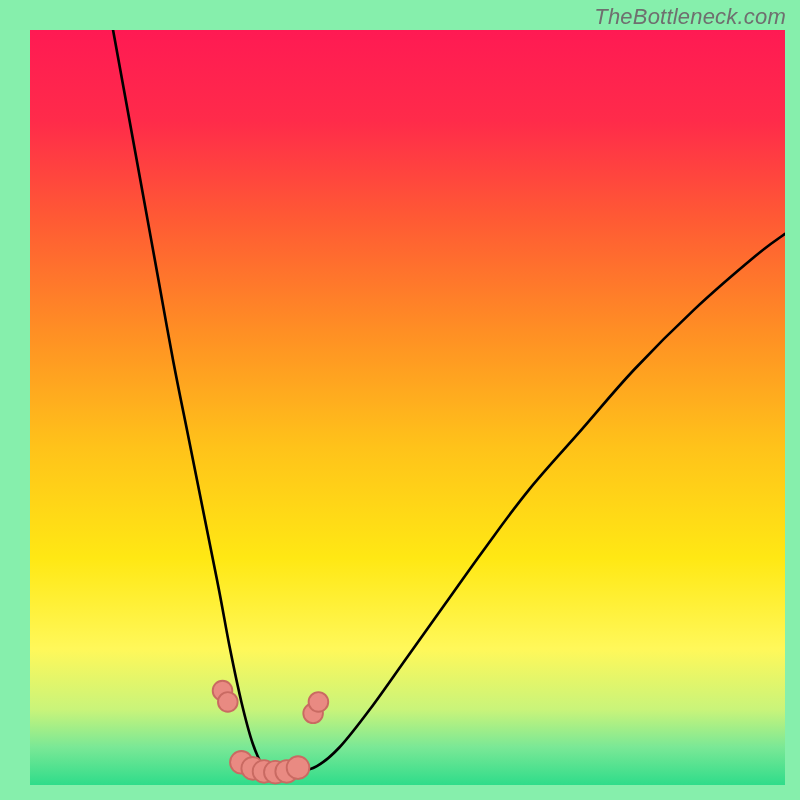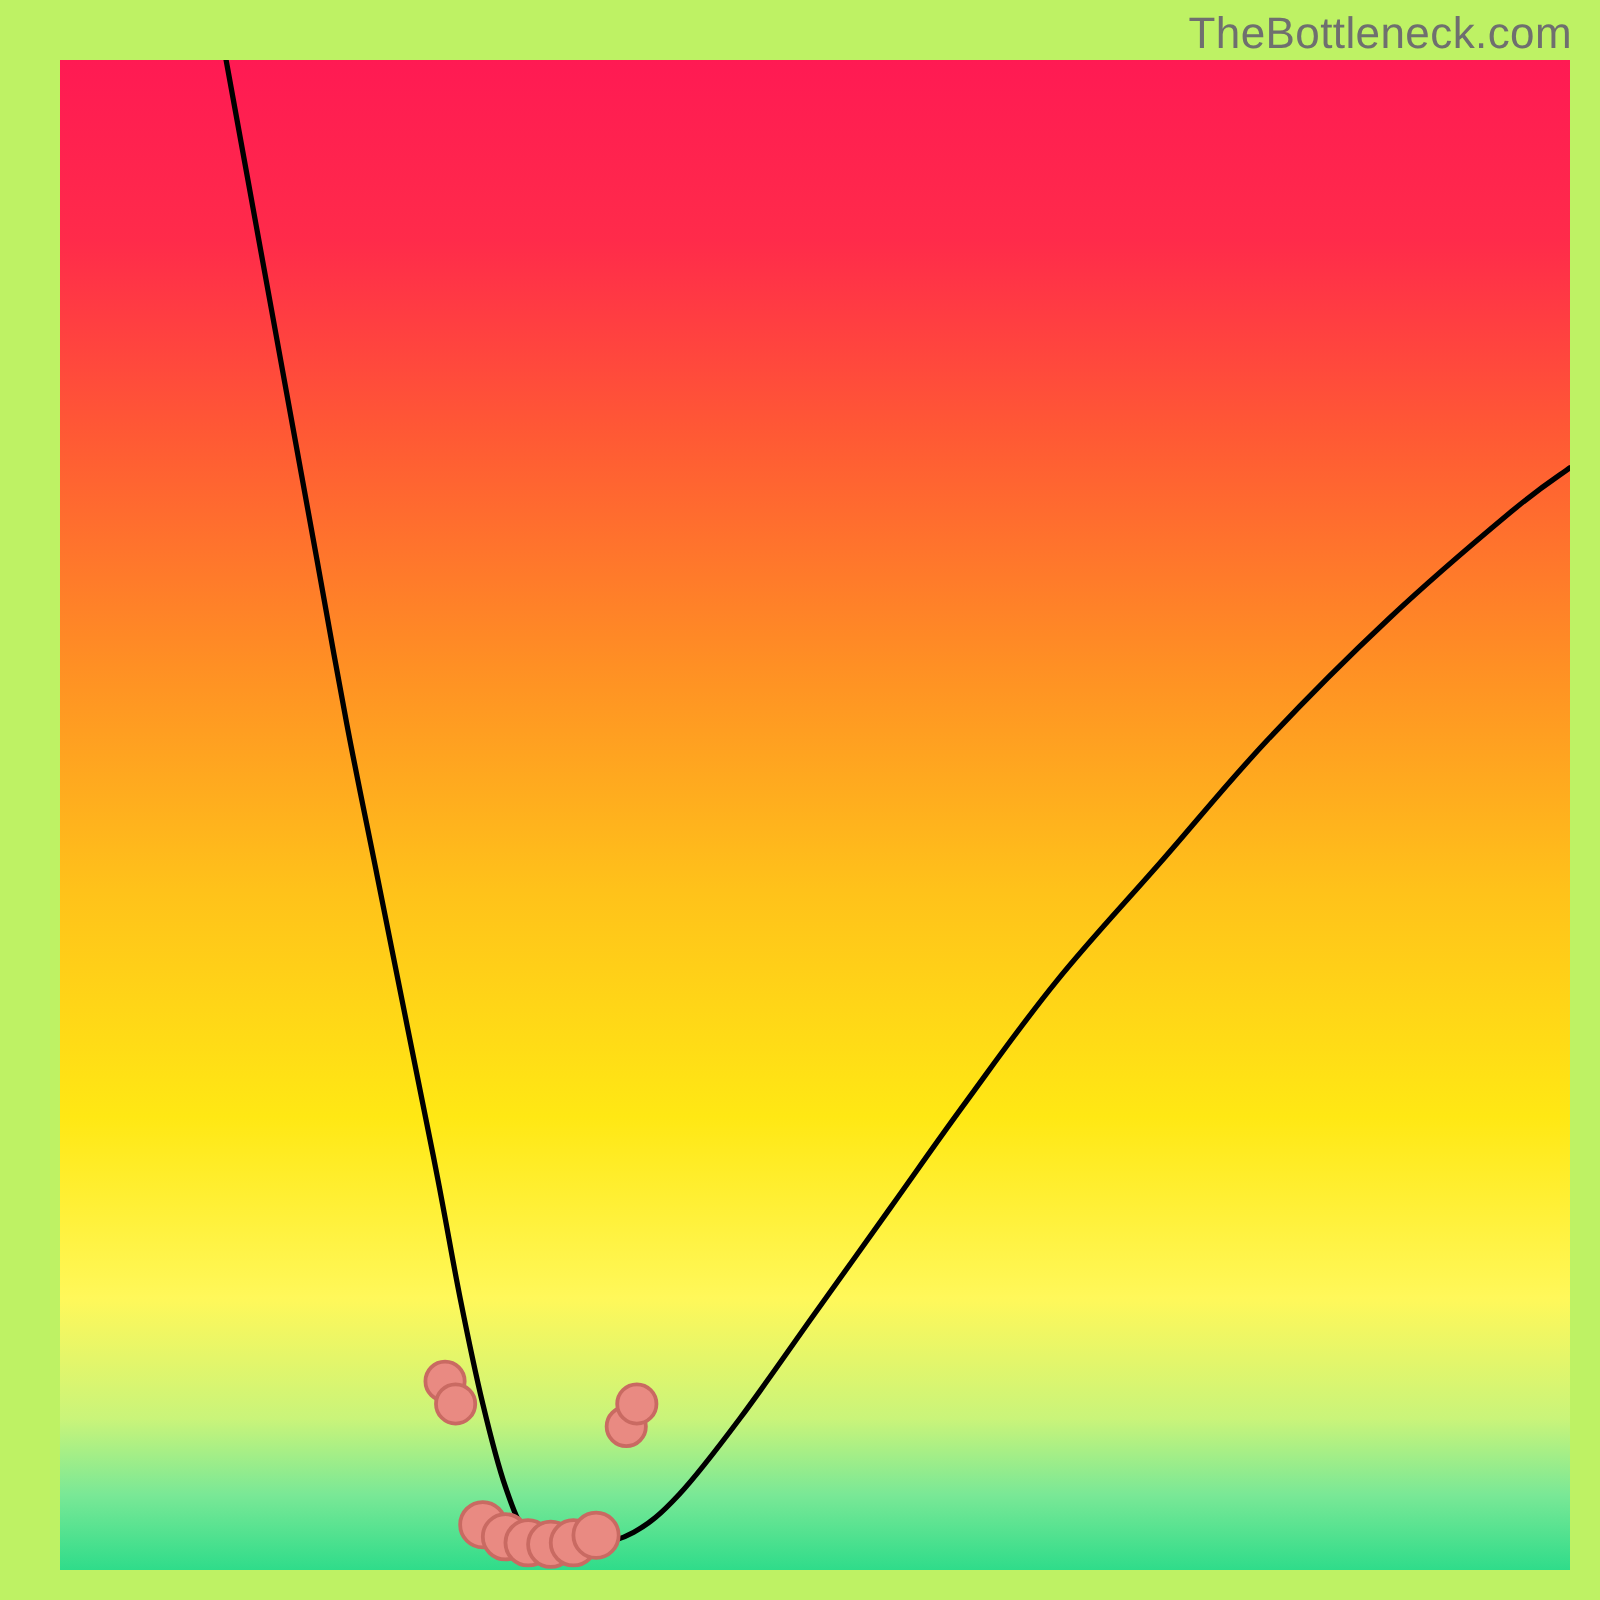--- a/index.html
+++ b/index.html
@@ -7,21 +7,22 @@
     padding: 0;
     width: 800px;
     height: 800px;
     background: #000;
     overflow: hidden;
     font-family: Arial, Helvetica, sans-serif;
   }
   .frame {
     position: absolute;
     inset: 0;
-    background: #bef264;
+    background: #86efac;
+    font-style: italic;
   }
   .plot {
     position: absolute;
     left: 30px;
     top: 30px;
     width: 755px;
     height: 755px;
     overflow: hidden;
   }
   .plot svg {

